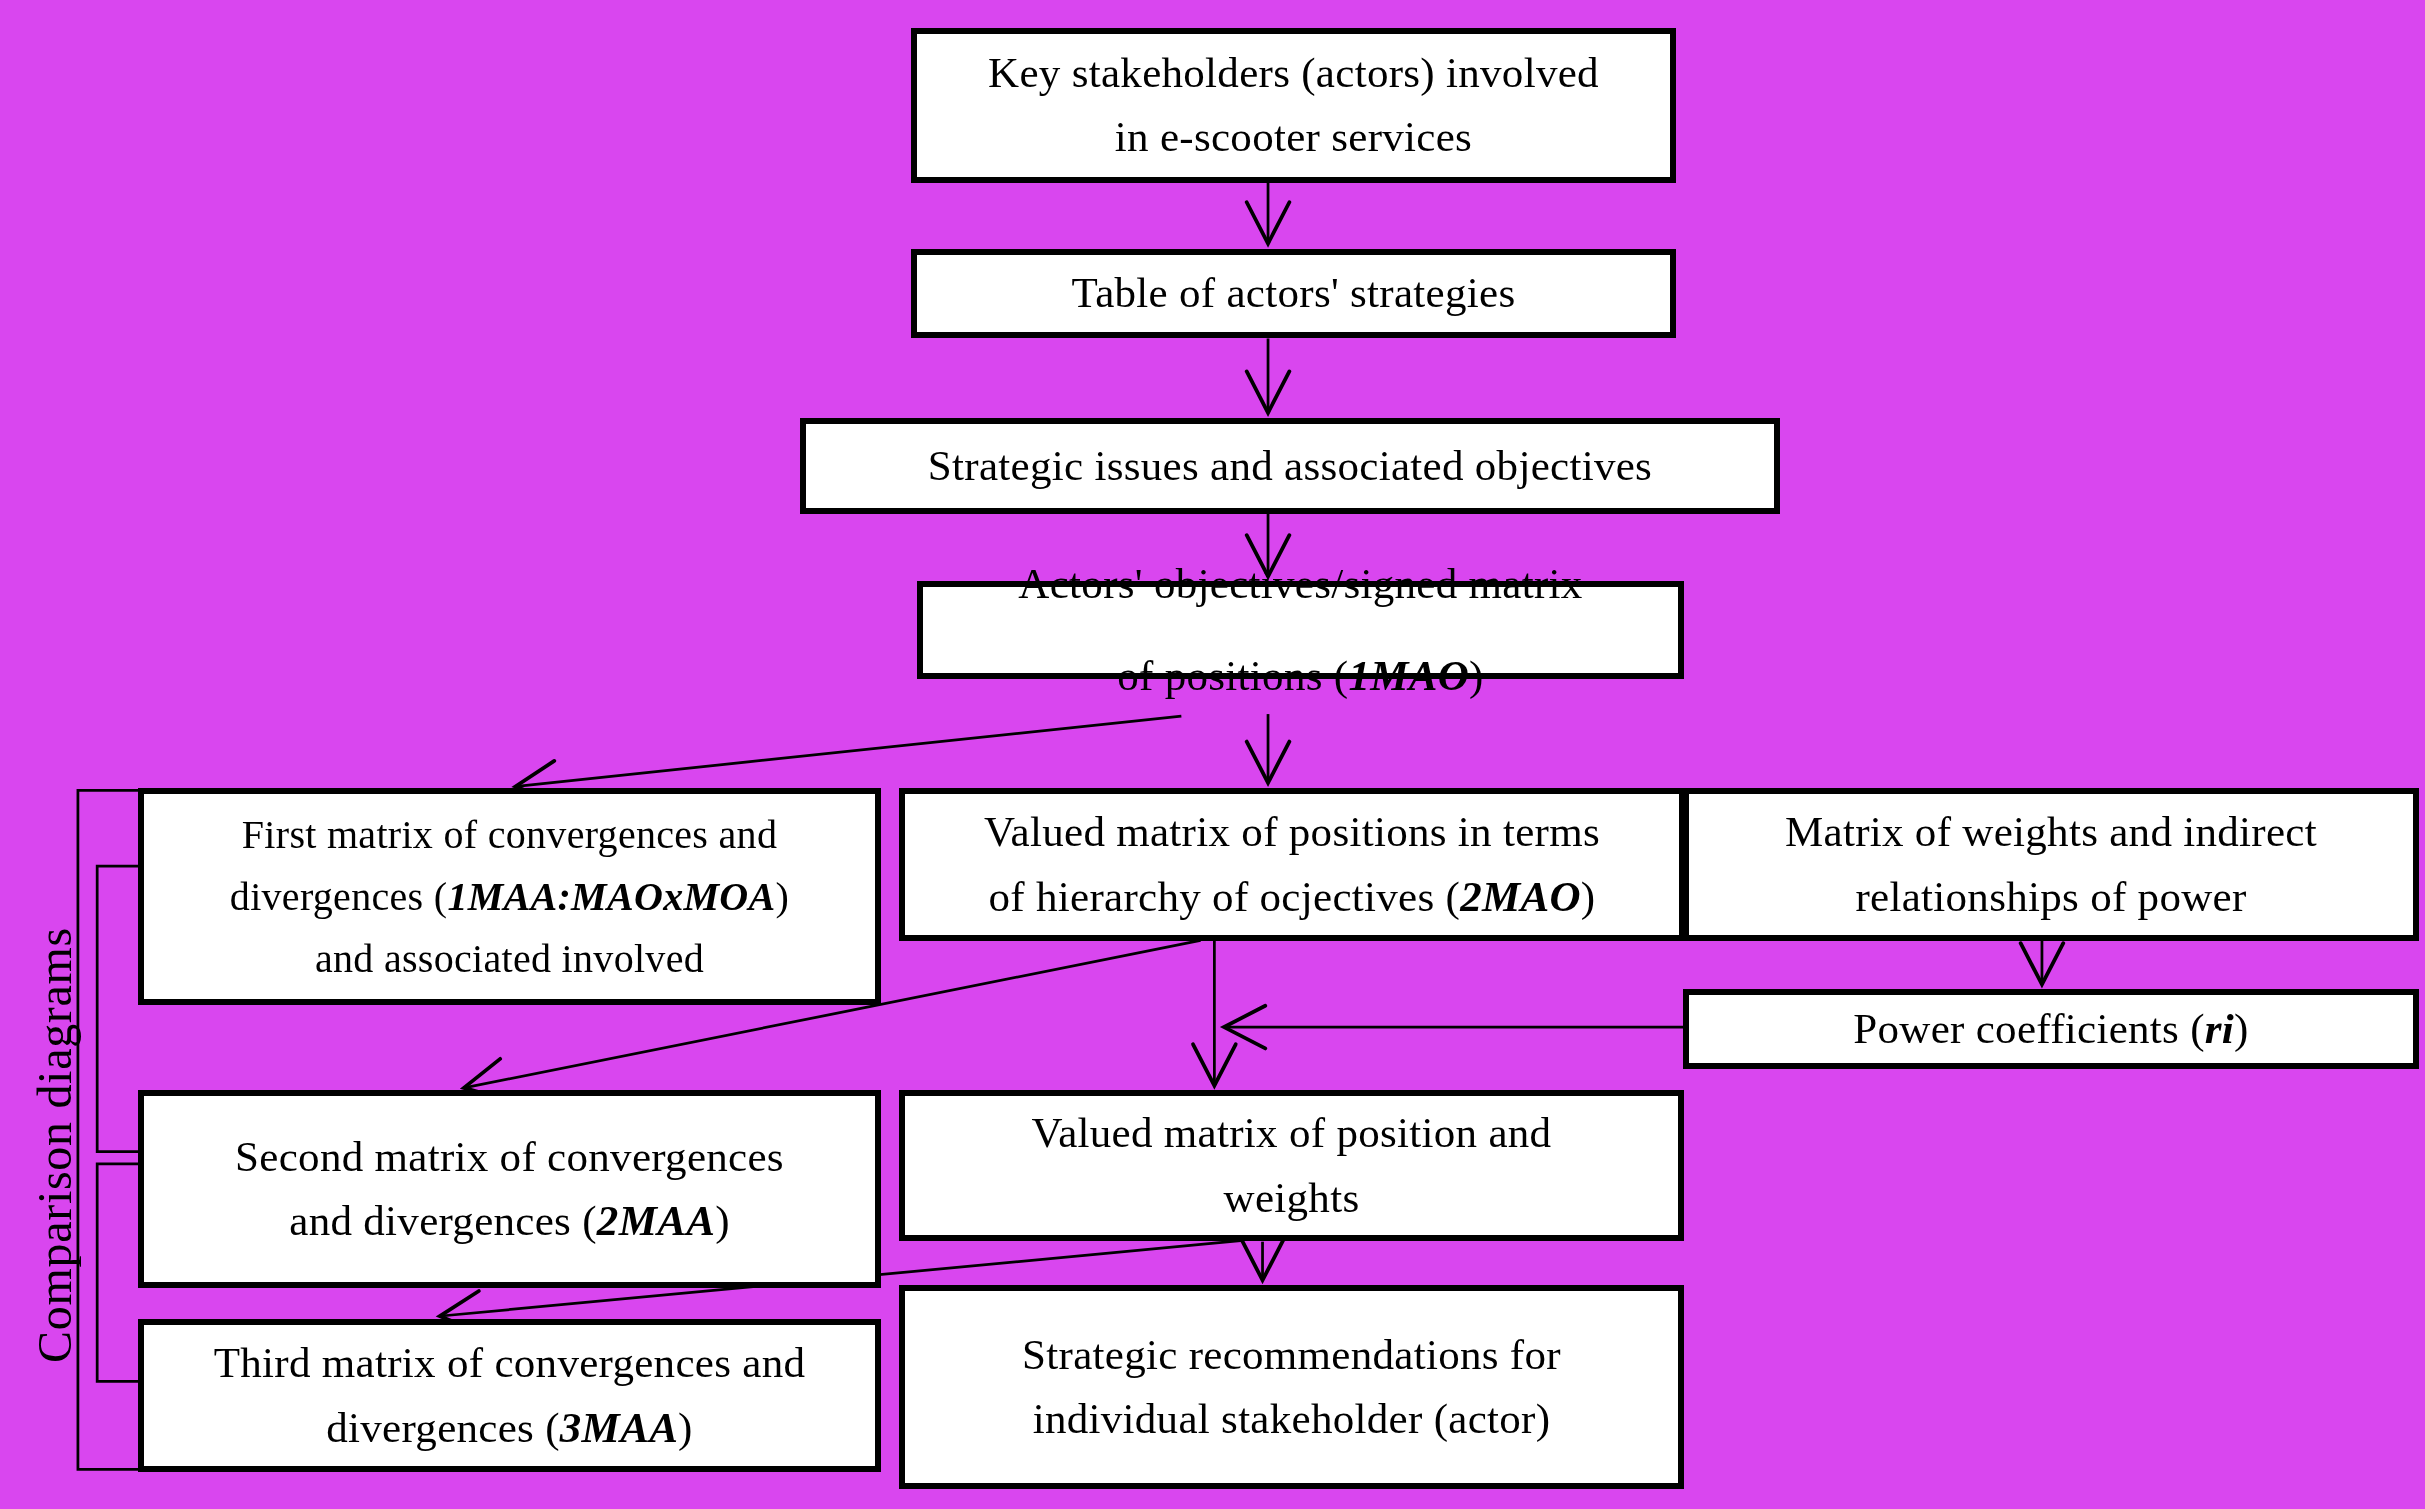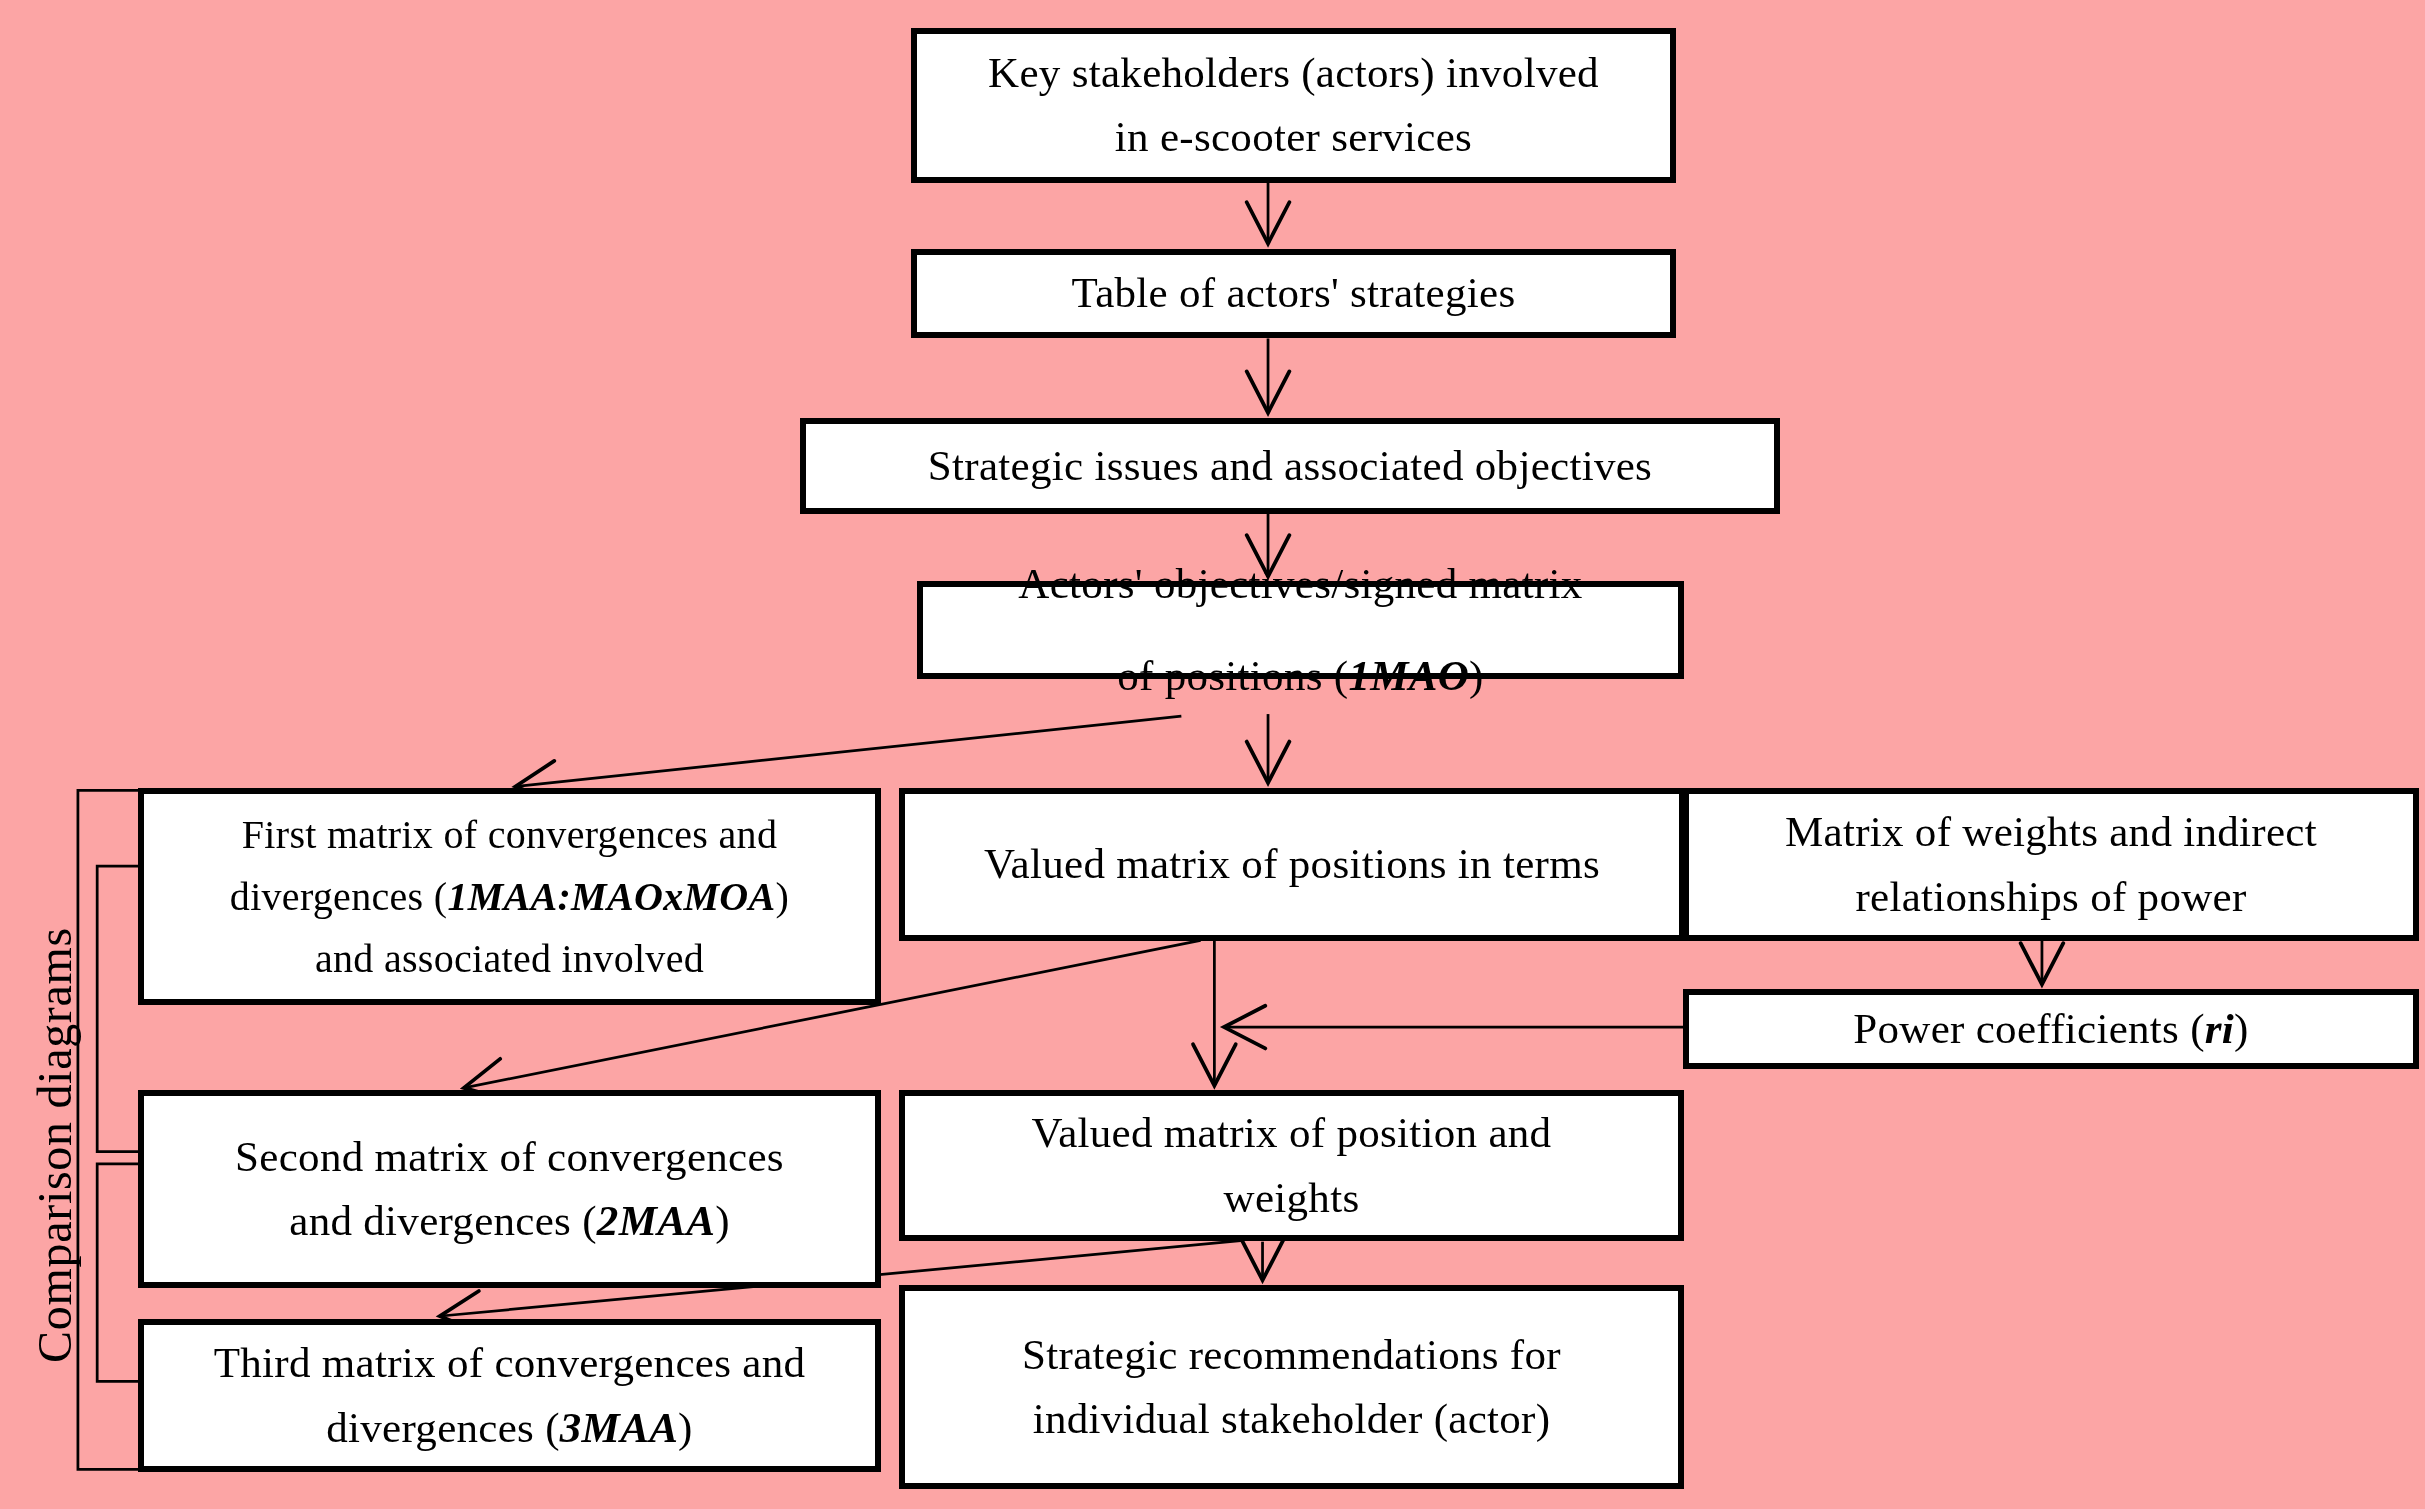--- a/index.html
+++ b/index.html
@@ -1,20 +1,20 @@
 <!DOCTYPE html>
 <html style="font-size:11px"><head>
 <meta charset="utf-8">
 <style>
   html, body { margin: 0; padding: 0; background: #ffffff; }
   #canvas {
     position: relative;
     width: 2426px;
     height: 1510px;
-    background: #fca5a5;
+    background: #d946ef;
     font-family: "Liberation Serif", "DejaVu Serif", serif;
     color: #000000;
     overflow: hidden;
   }
   #lines { position: absolute; left: 0; top: 0; }
   .box {
     position: absolute;
     box-sizing: border-box;
     border: 6.2px solid #000000;
     background: #ffffff;
@@ -109,20 +109,23 @@
   <div class="box small" id="b-first-matrix">
     <span class="line">First matrix of convergences and</span>
     <span class="line">
       <span>divergences (</span><span class="it">1MAA:MAOxMOA</span><span>)</span>
     </span>
     <span class="line">and associated involved</span>
   </div>
 
   <div class="box" id="b-valued-2mao">
     <span class="line">Valued matrix of positions in terms</span>
+    <span class="line">
+      <span>of hierarchy of ocjectives (</span><span class="it">2MAO</span><span>)</span>
+    </span>
   </div>
 
   <div class="box" id="b-power-matrix">
     <span class="line">Matrix of weights and indirect</span>
     <span class="line">relationships of power</span>
   </div>
 
   <div class="box" id="b-power-coeff">
     <span class="line">
       <span>Power coefficients (</span><span class="it">ri</span><span>)</span>

